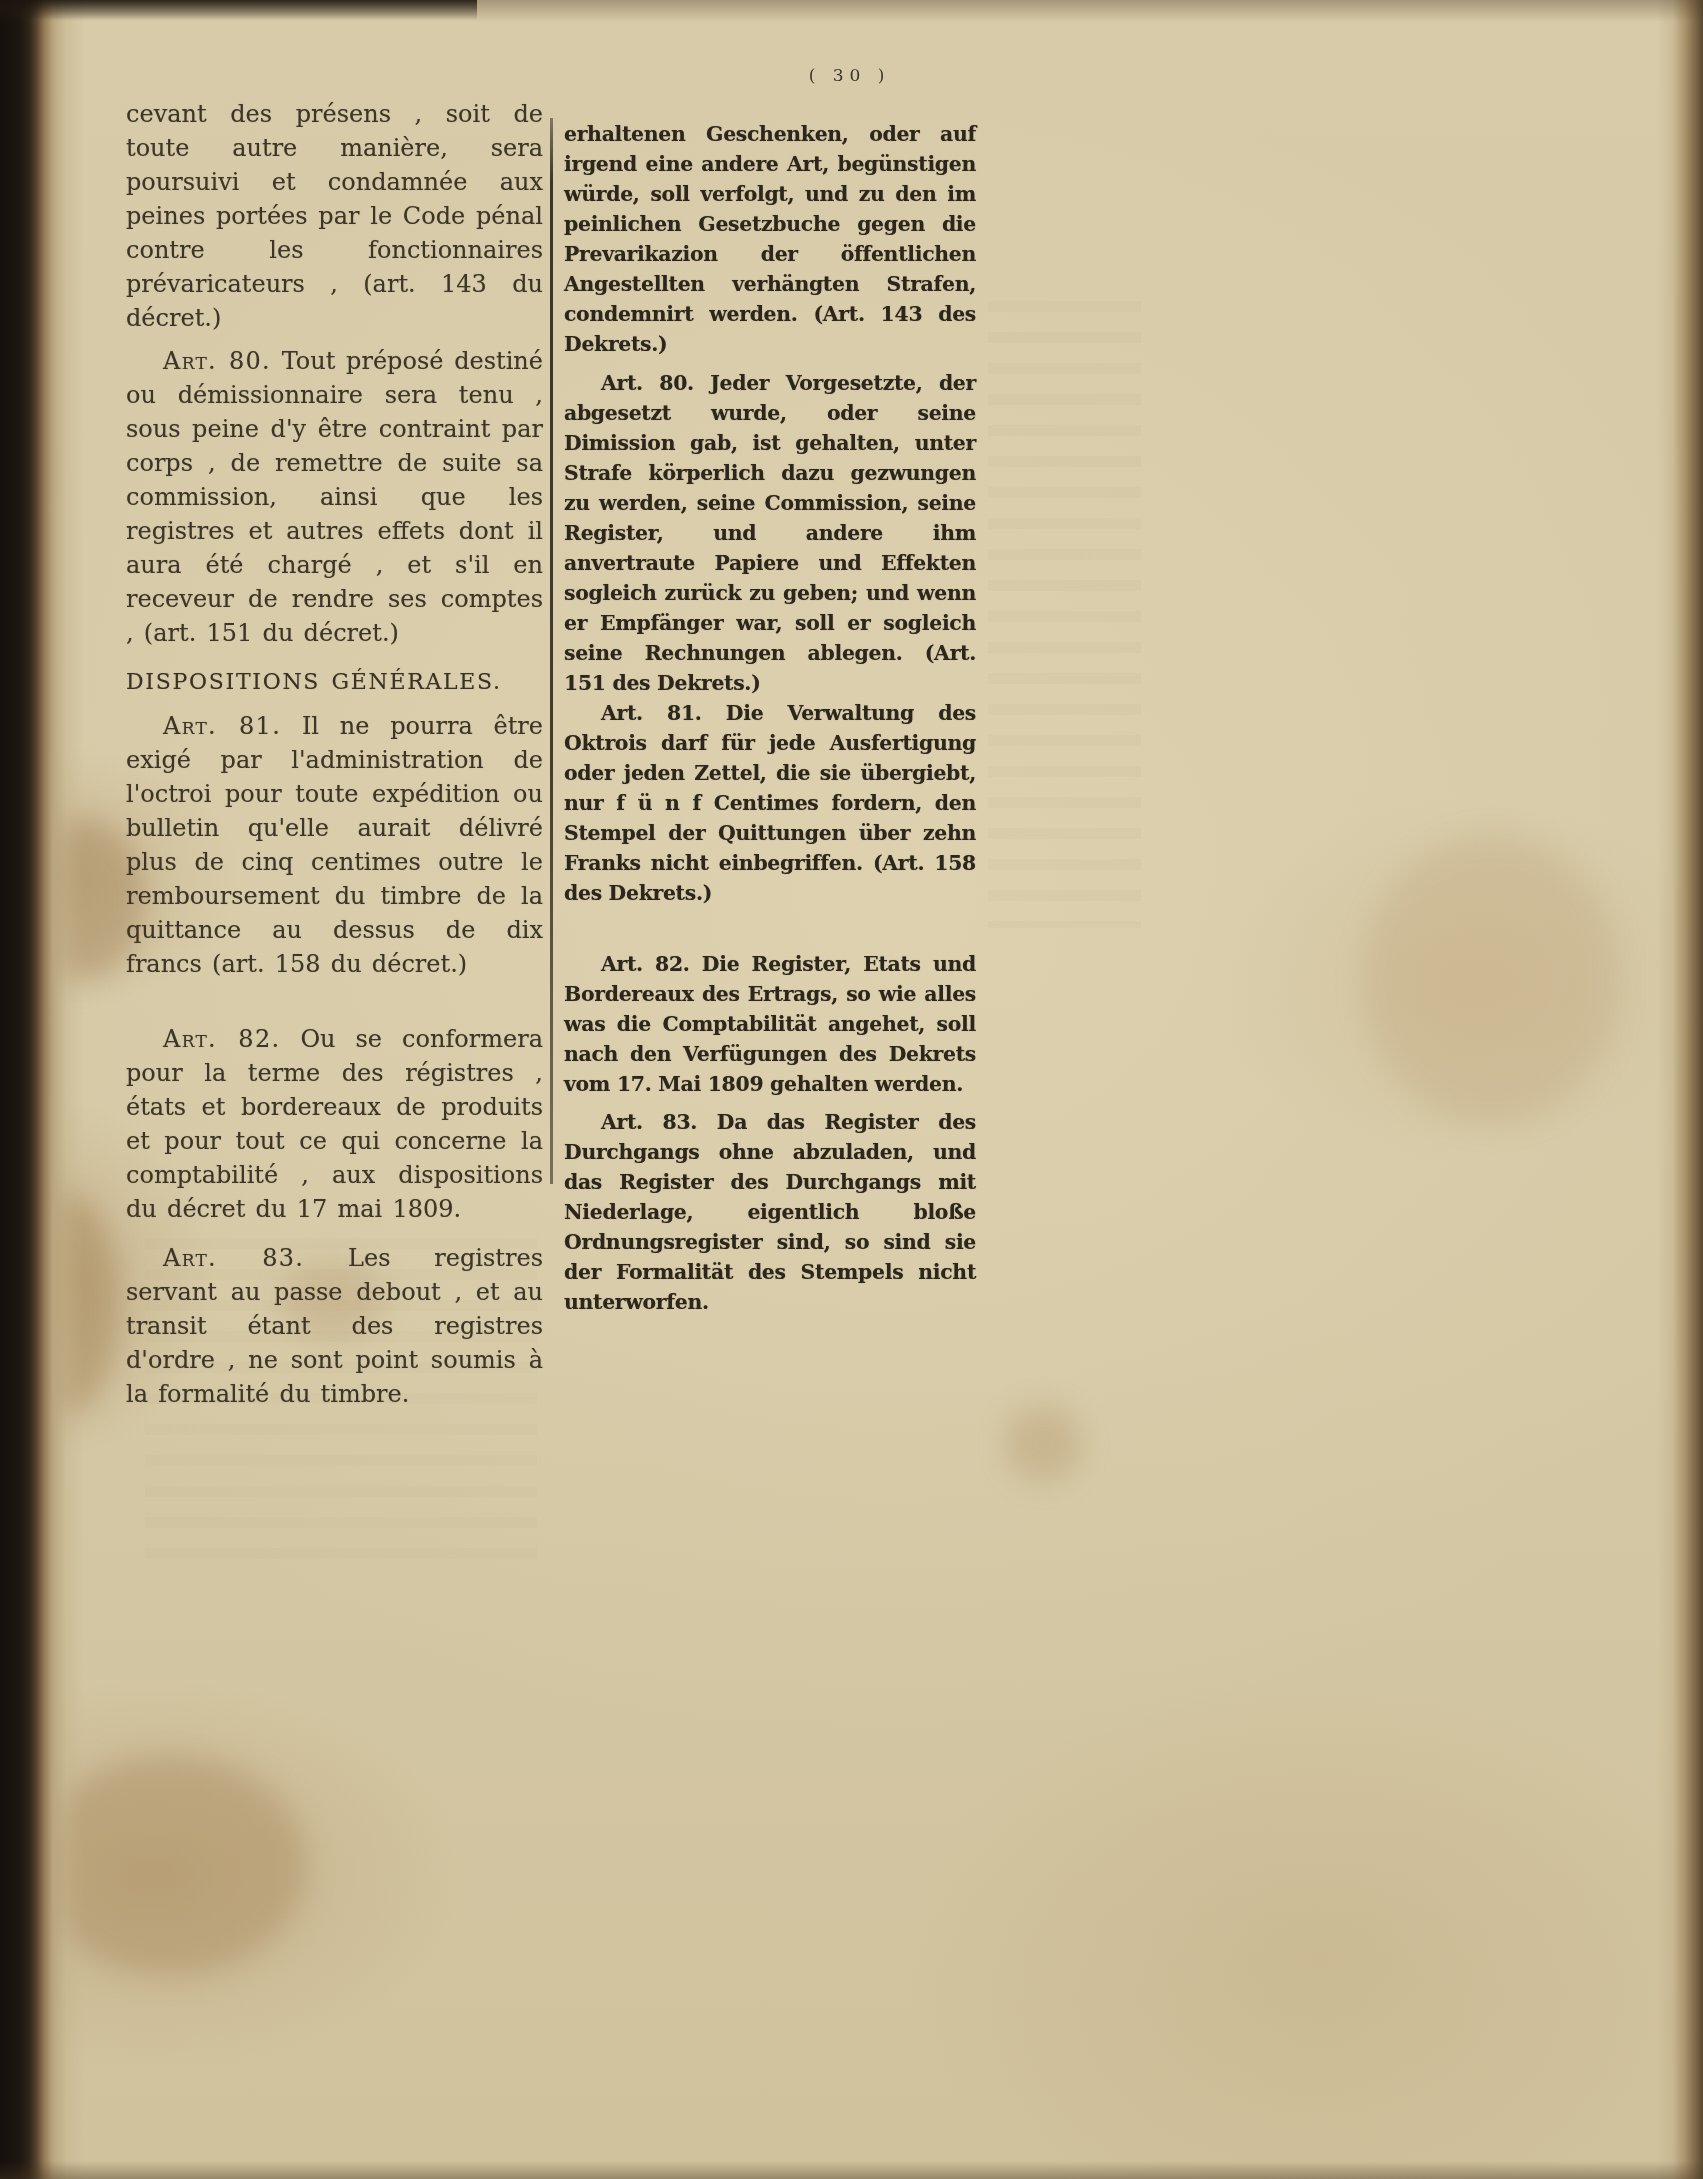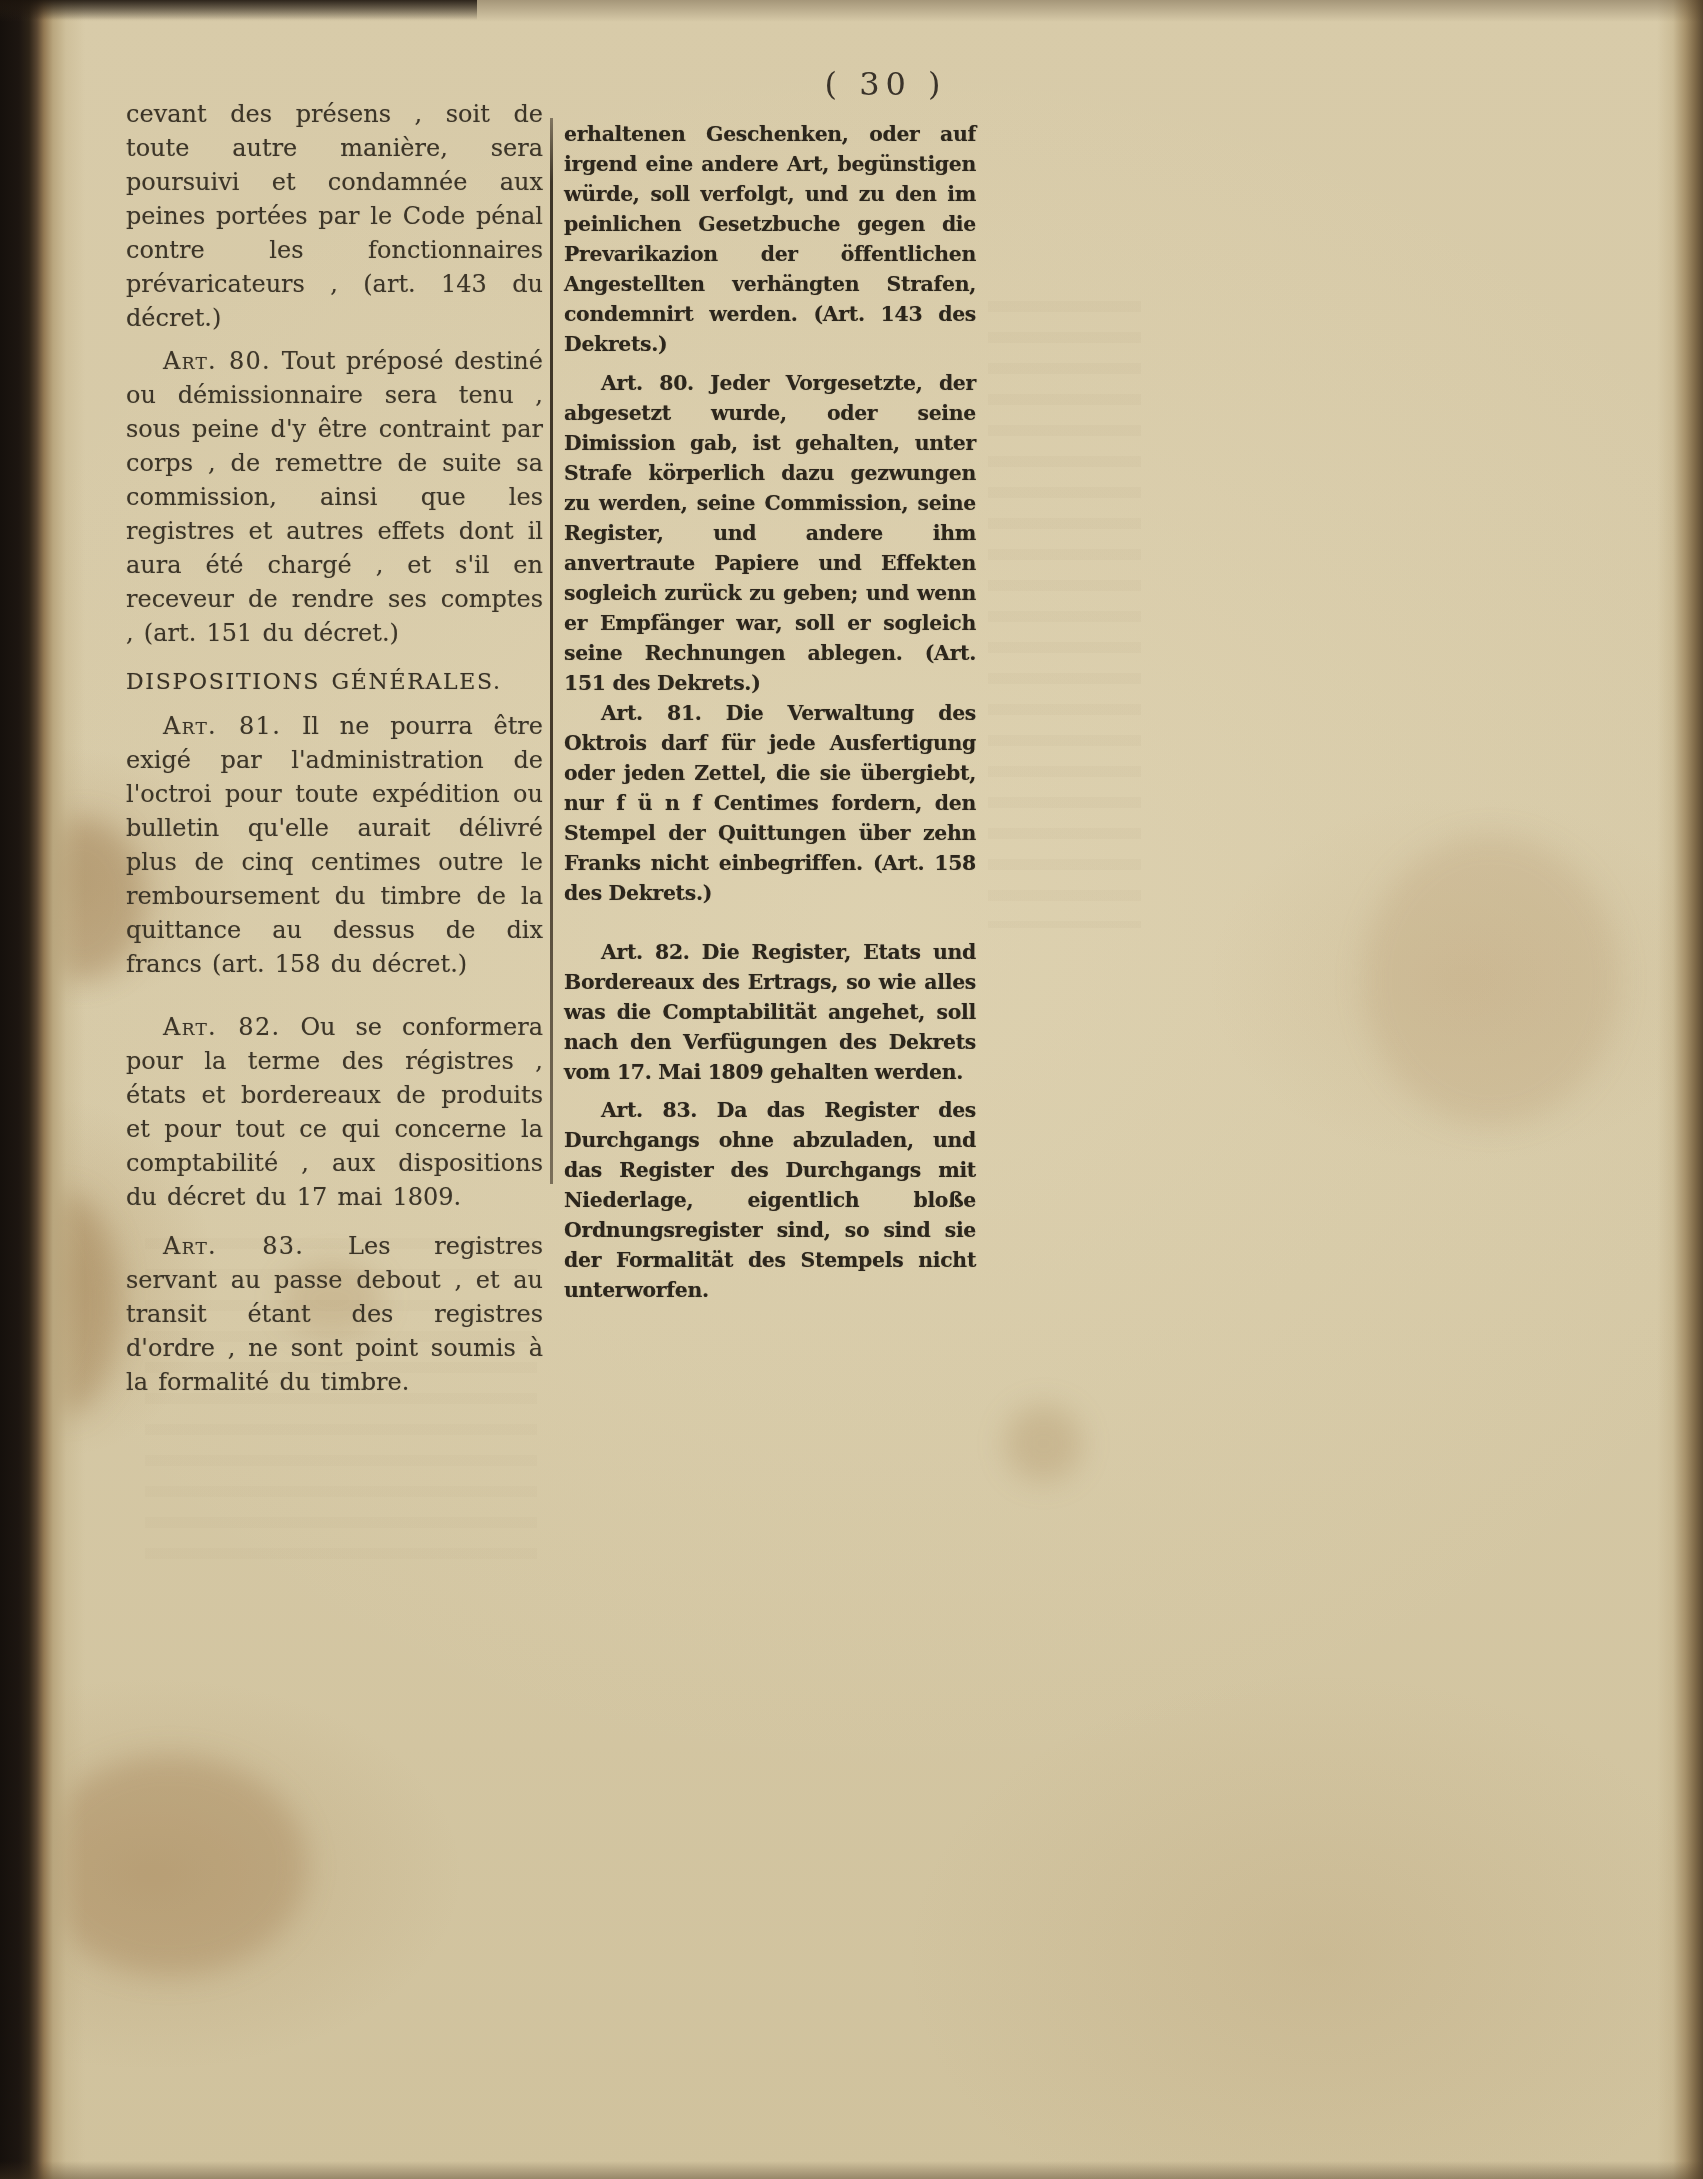--- a/index.html
+++ b/index.html
@@ -47,22 +47,22 @@
     background:linear-gradient(180deg, rgba(70,52,32,.35), rgba(70,52,32,0));
   }
   .edge-top-left{ position:absolute; left:0; top:0; width:477px; height:20.4px;
     background:linear-gradient(180deg, rgba(25,18,12,.85), rgba(25,18,12,0));
   }
   .edge-bottom{ position:absolute; left:0; bottom:0; right:0; height:19px;
     background:linear-gradient(0deg, rgba(75,57,35,.45), rgba(75,57,35,0));
   }
 
   .pagenum{
-    position:absolute; left:792px; top:65px; width:187px;
-    text-align:center; font-size:32px; letter-spacing:6px; color:#3a332a;
+    position:absolute; left:756px; top:65px; width:187px;
+    text-align:center; font-size:17px; letter-spacing:6px; color:#3a332a;
   }
 
   .divider{
     position:absolute; left:550px; top:118px; width:2.6px; height:1066px;
     background:linear-gradient(180deg, rgba(58,48,36,.55), #3d3527 6%, #463b2b 60%, rgba(58,48,36,.6));
   }
 
   .col{ position:absolute; text-align:justify; }
   .col p{ text-align:justify; }
   .col-left{
@@ -74,21 +74,21 @@
   .col-right{
     left:564px; top:119px; width:412px;
     font-size:20.4px; line-height:30px; color:#2c261c;
     font-weight:700; letter-spacing:-0.3px; word-spacing:0px;
     text-shadow:0 0 0.9px rgba(44,38,28,.4);
   }
   .indent{ text-indent:37px; }
   .art{ font-variant:small-caps; letter-spacing:1.3px; }
   .mt-sm{ margin-top:8.5px; }
   .mt-md{ margin-top:15.3px; }
-  .mt-lg{ margin-top:29px; }
+  .mt-lg{ margin-top:41px; }
   .heading-left{
     margin:15.3px 0 10.2px 0; text-align:center;
     font-size:22px; letter-spacing:1.7px; color:#393226; text-indent:0;
     font-weight:400;
   }
   .heading-right{
     margin:12px 0 6.8px 0; text-align:center;
     font-size:33px; line-height:43px; letter-spacing:0px; color:#261f16;
     font-weight:700; text-indent:0;
   }

